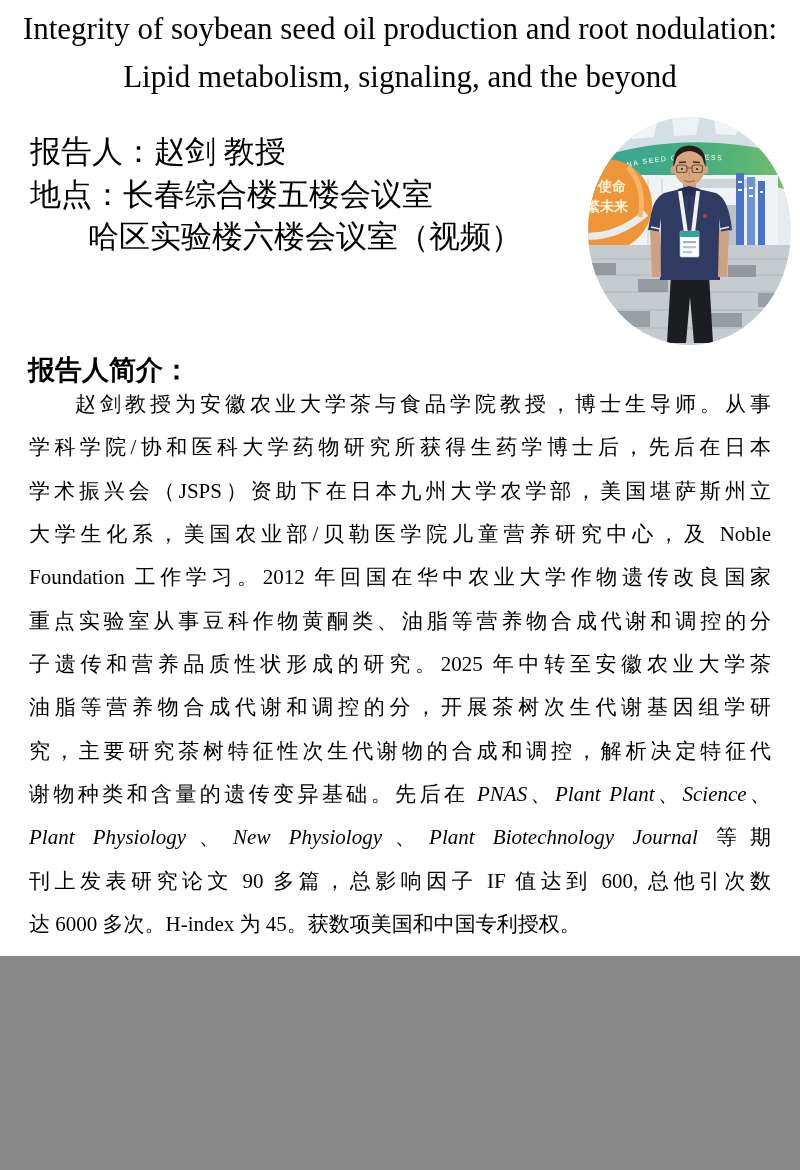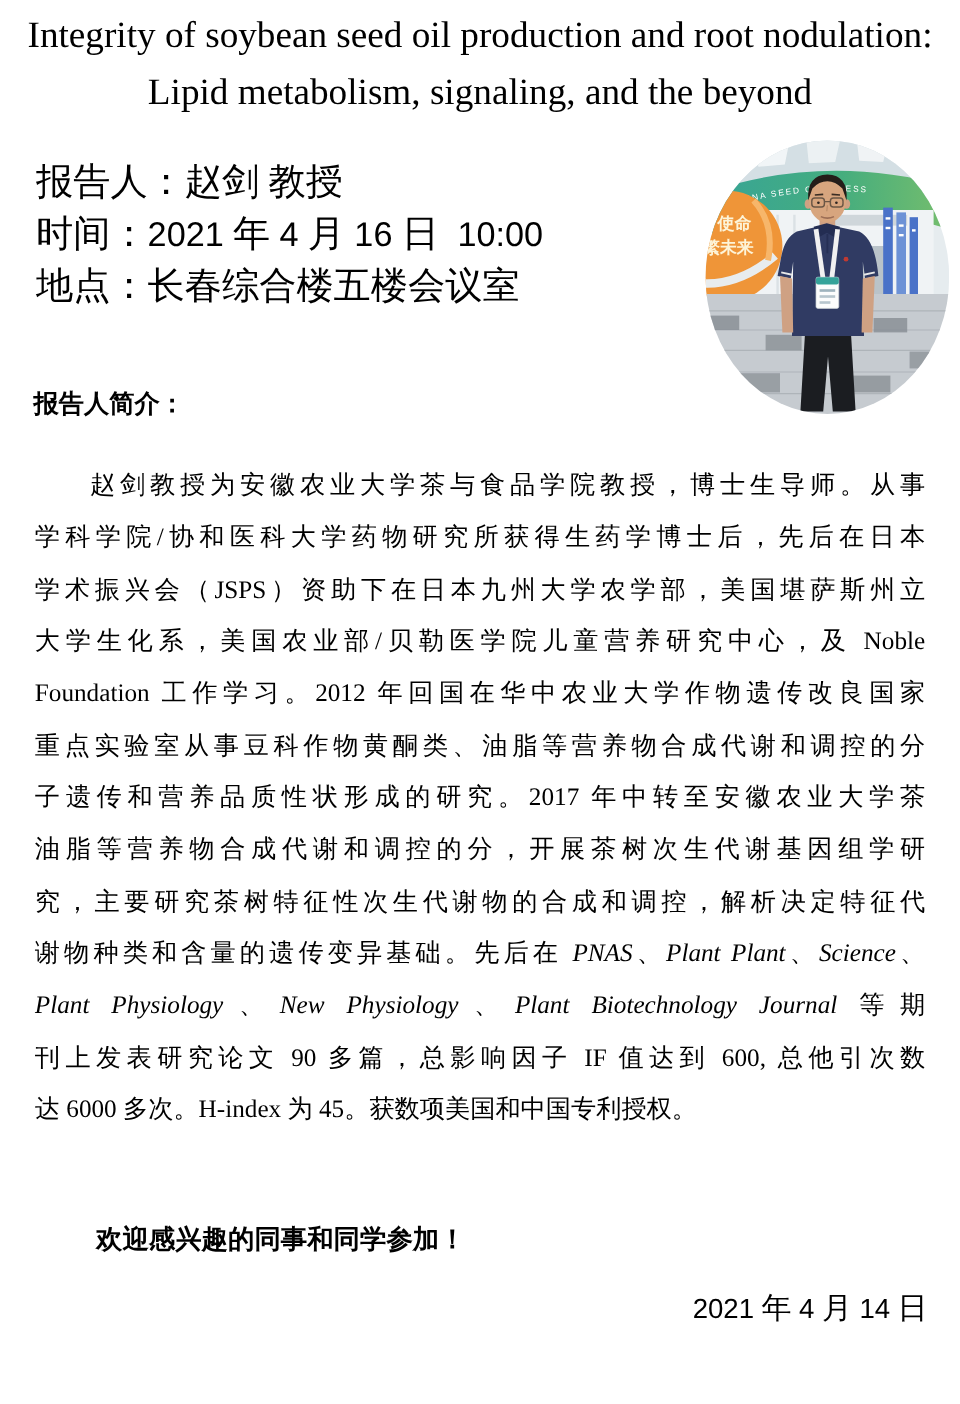--- a/index.html
+++ b/index.html
@@ -1,17 +1,17 @@
 <!DOCTYPE html>
 <html><head>
 <meta charset="utf-8">
 <style>
   html,body { margin:0; padding:0; background:#888; }
   .page {
-    position:relative; width:800px; height:1170px; margin:0 auto;
+    position:relative; width:800px; height:956px; margin:0 auto;
     background:#ffffff; overflow:hidden; color:#000;
     font-family:"Liberation Serif","DejaVu Serif",serif;
   }
   .title {
     position:absolute; top:5px; left:0; width:800px;
     text-align:center; font-size:31px; line-height:48px; white-space:nowrap;
   }
   .info {
     position:absolute; left:30px; top:131px;
     font-size:31px; line-height:42.5px;
@@ -20,22 +20,22 @@
   .info .indent2 { padding-left:58px; }
   .seg-num {
     font-family:"Liberation Sans","DejaVu Sans",sans-serif;
     font-size:0.92em;
   }
   .seg-i { font-style:italic; }
   .photo-wrap {
     position:absolute; left:588px; top:117px; width:203px; height:228px;
   }
   .bio-heading {
-    position:absolute; left:28px; top:322px;
-    font-size:21px; font-weight:bold; white-space:nowrap;
+    position:absolute; left:28px; top:352px;
+    font-size:27px; font-weight:bold; white-space:nowrap;
     font-family:"Liberation Sans","DejaVu Sans",sans-serif;
   }
   .bio {
     position:absolute; left:29px; top:383px; width:742px;
     font-size:21px; line-height:43.35px;
   }
   .bio .line { text-align:justify; text-align-last:justify; overflow:hidden; }
   .bio .line.last { text-align-last:left; }
   .bio .line.indent { text-indent:46px; }
   .welcome {
@@ -56,22 +56,22 @@
 
 <div class="page">
 
   <div class="title">
     <div>Integrity of soybean seed oil production and root nodulation:</div>
     <div>Lipid metabolism, signaling, and the beyond</div>
   </div>
 
   <div class="info">
     <div class="iline"><span>报告人：赵剑 教授</span></div>
-    <div class="iline"><span>时间：</span><span class="seg-num">2021</span><span> 年 </span><span class="seg-num">4</span><span> 月 </span><span class="seg-num">16</span><span> 日  </span><span class="seg-num">10:00</span></div>
     <div class="iline"><span>地点：长春综合楼五楼会议室</span></div>
+    <div class="iline indent2"><span>哈区实验楼六楼会议室（视频）</span></div>
   </div>
 
   <div class="photo-wrap">
     <svg width="203" height="228" viewBox="0 0 203 228">
       <defs>
         <clipPath id="pc">
             <ellipse cx="101.5" cy="114" rx="101.5" ry="114"></ellipse>
           </clipPath>
         <linearGradient id="bandGrad" x1="0" y1="0" x2="1" y2="0">
           <stop offset="0" stop-color="#35a39a"></stop>
@@ -178,21 +178,21 @@
 
   <div class="bio-heading">报告人简介：</div>
 
   <div class="bio">
       <div class="line indent"><span>赵剑教授为安徽农业大学茶与食品学院教授，博士生导师。从事</span></div>
       <div class="line"><span>学科学院/协和医科大学药物研究所获得生药学博士后，先后在日本</span></div>
       <div class="line"><span>学术振兴会（JSPS）资助下在日本九州大学农学部，美国堪萨斯州立</span></div>
       <div class="line"><span>大学生化系，美国农业部/贝勒医学院儿童营养研究中心，及 Noble</span></div>
       <div class="line"><span>Foundation 工作学习。2012 年回国在华中农业大学作物遗传改良国家</span></div>
       <div class="line"><span>重点实验室从事豆科作物黄酮类、油脂等营养物合成代谢和调控的分</span></div>
-      <div class="line"><span>子遗传和营养品质性状形成的研究。2017 年中转至安徽农业大学茶</span></div>
+      <div class="line"><span>子遗传和营养品质性状形成的研究。2025 年中转至安徽农业大学茶</span></div>
       <div class="line"><span>油脂等营养物合成代谢和调控的分，开展茶树次生代谢基因组学研</span></div>
       <div class="line"><span>究，主要研究茶树特征性次生代谢物的合成和调控，解析决定特征代</span></div>
       <div class="line"><span>谢物种类和含量的遗传变异基础。先后在 </span><span class="seg-i">PNAS</span><span>、</span><span class="seg-i">Plant Plant</span><span>、</span><span class="seg-i">Science</span><span>、</span></div>
       <div class="line"><span class="seg-i">Plant Physiology</span><span>、</span><span class="seg-i">New Physiology</span><span>、</span><span class="seg-i">Plant Biotechnology Journal</span><span> 等期</span></div>
       <div class="line"><span>刊上发表研究论文 90 多篇，总影响因子 IF 值达到 600, 总他引次数</span></div>
       <div class="line last"><span>达 6000 多次。H-index 为 45。获数项美国和中国专利授权。</span></div>
     </div>
 
   <div class="welcome">欢迎感兴趣的同事和同学参加！</div>
 

